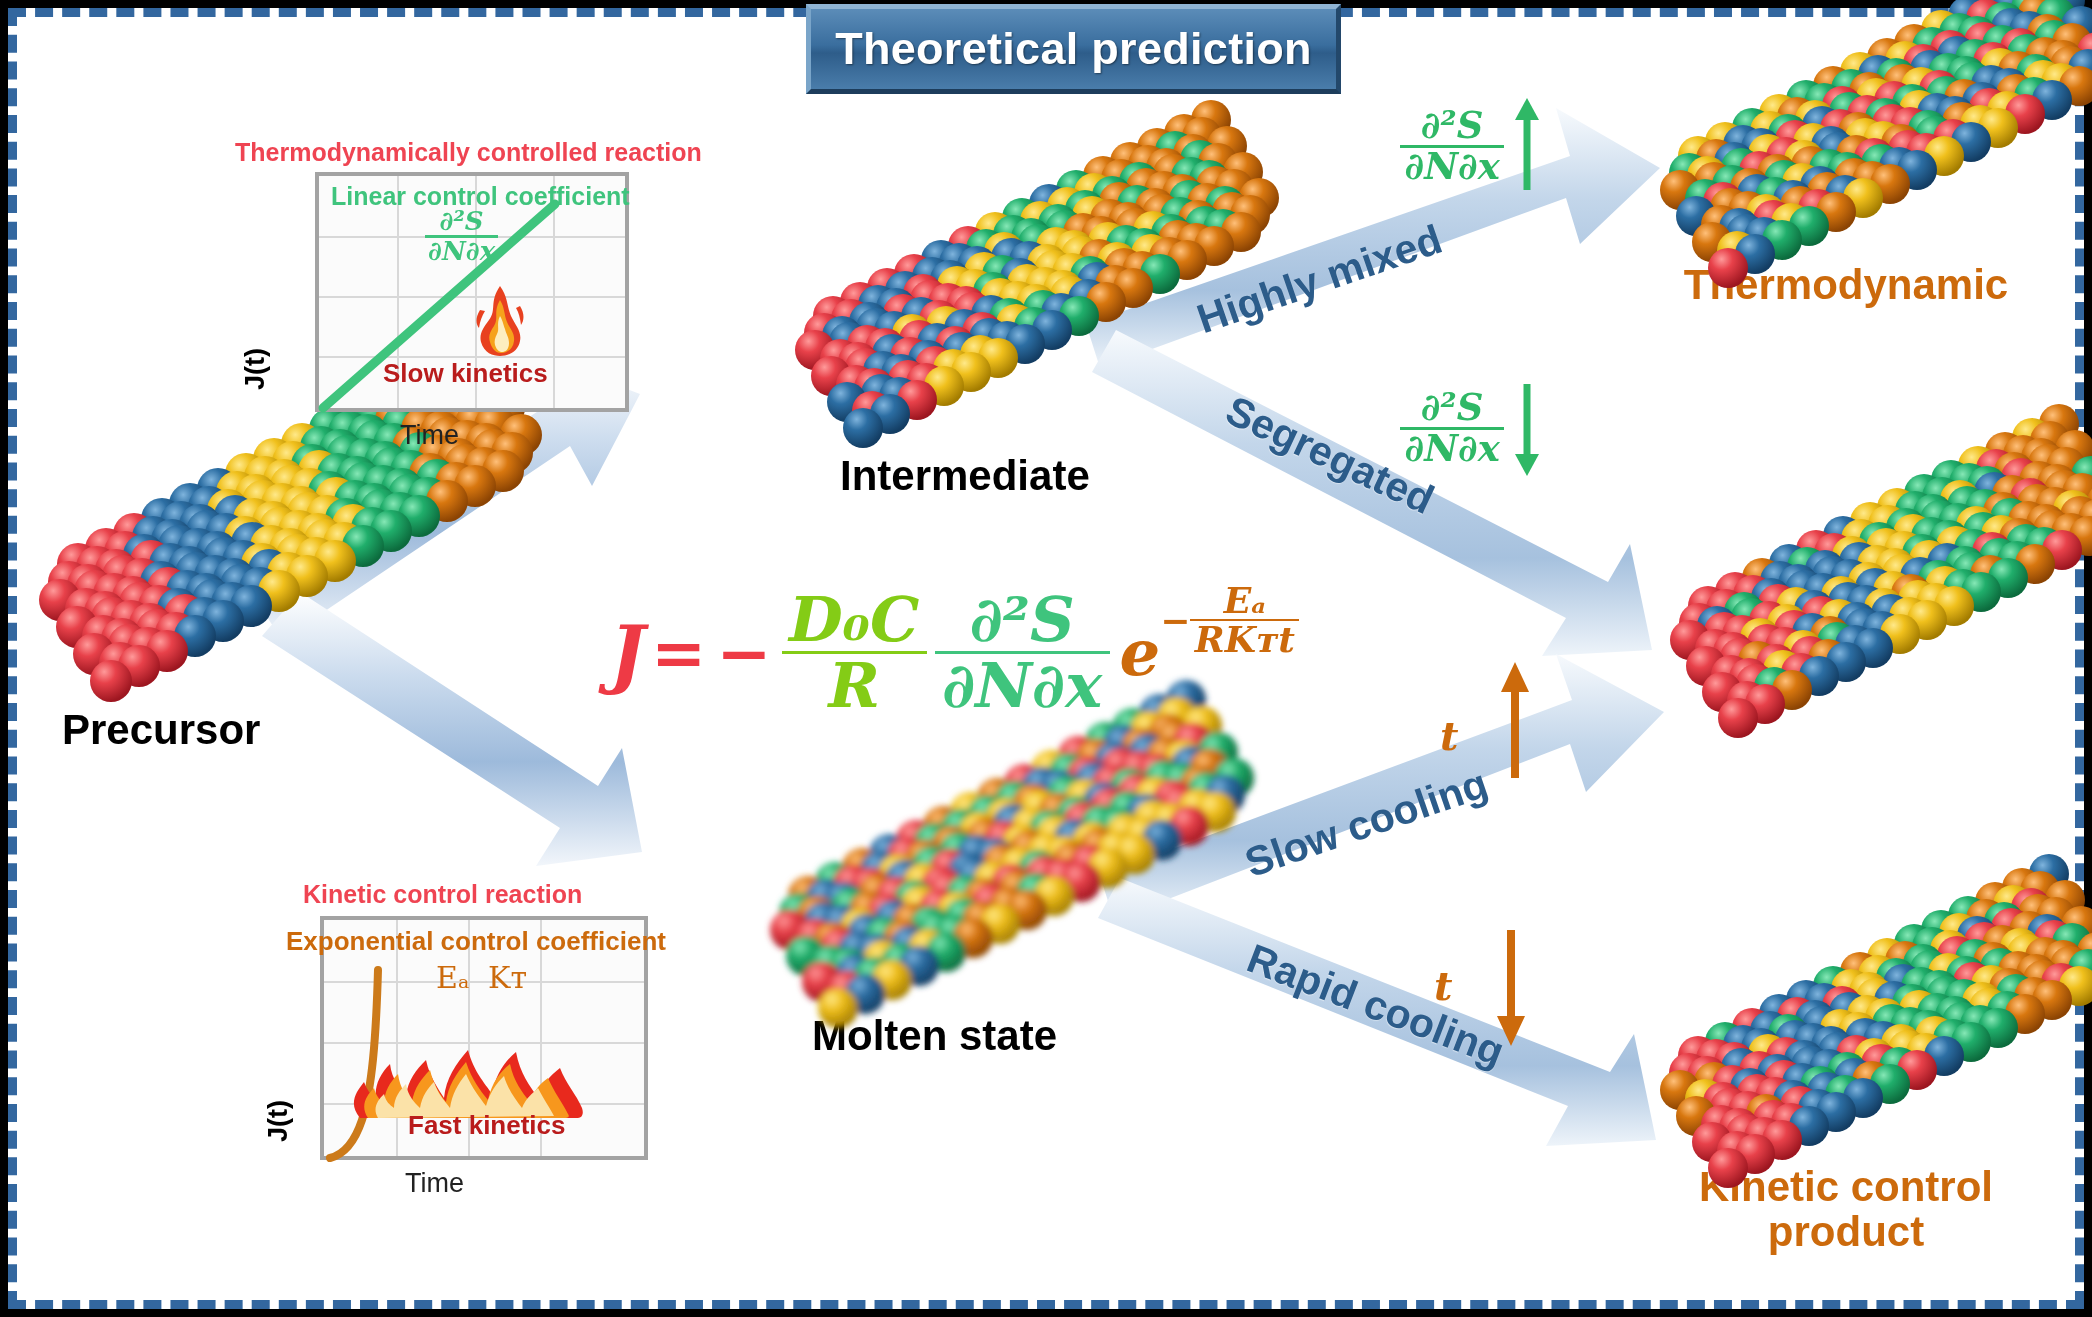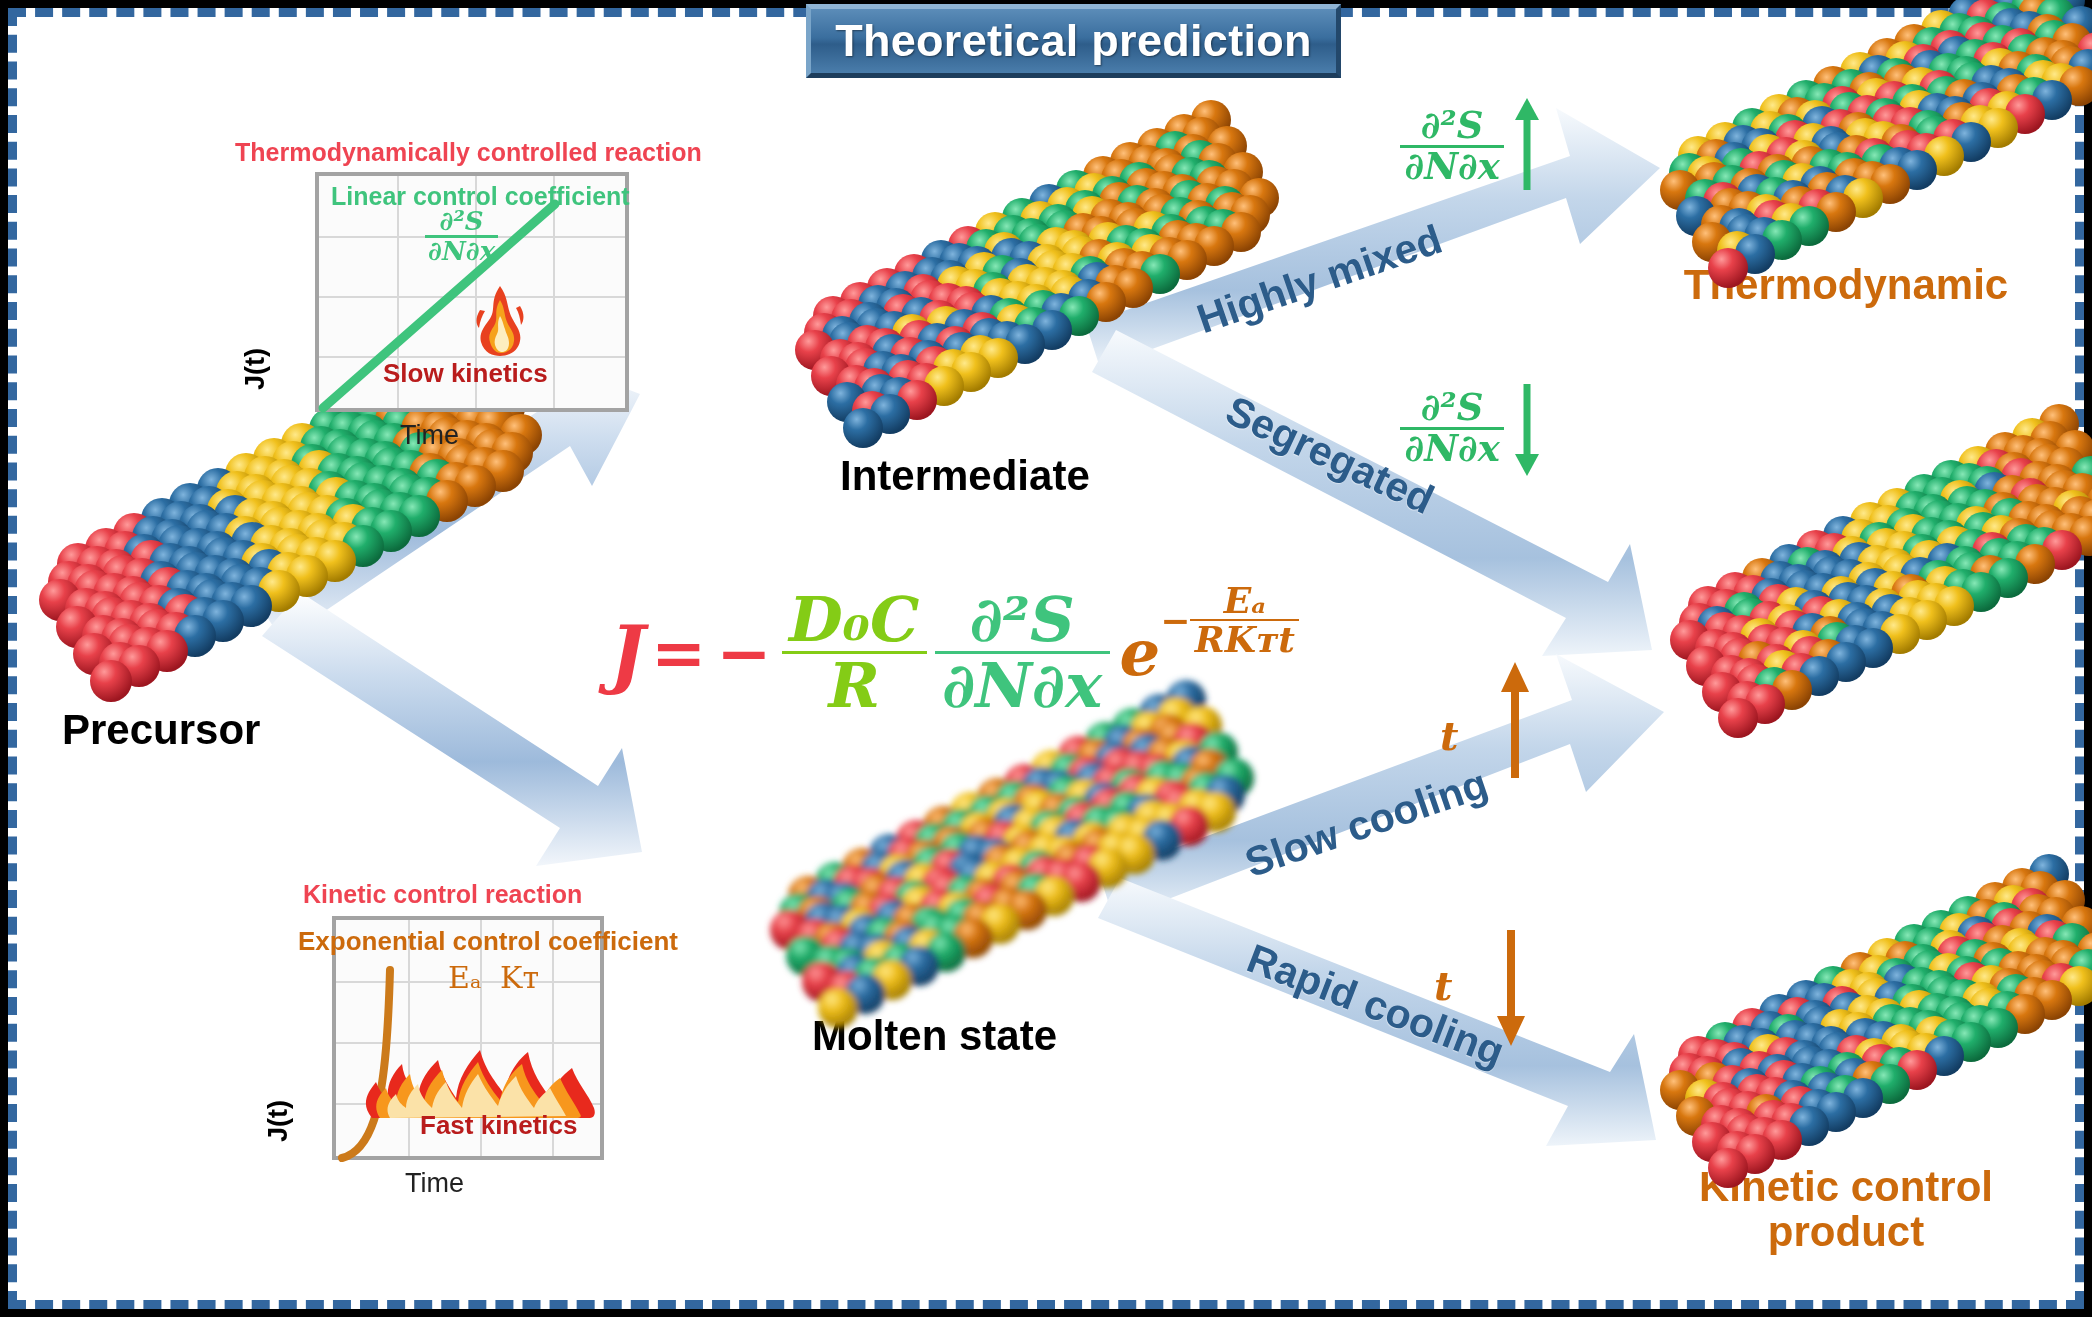--- a/index.html
+++ b/index.html
@@ -2,21 +2,21 @@
 <html><head>
 <meta charset="utf-8">
 <style>
   html,body{margin:0;padding:0;background:#000;}
   body{font-family:"Liberation Sans",sans-serif;}
   #page{position:relative;width:2092px;height:1317px;background:#000;overflow:hidden;}
   #frame{position:absolute;left:8px;top:8px;right:8px;bottom:8px;background:#ffffff;
          border:9px dashed #33679f;box-sizing:border-box;}
 
   
-  #title-banner{position:absolute;left:806px;top:4px;width:535px;height:74px;
+  #title-banner{position:absolute;left:806px;top:4px;width:535px;height:90px;
      background:linear-gradient(180deg,#5b8cb8 0%,#3a6e9e 45%,#2e5d8a 55%,#4a7dab 100%);
      border-top:5px solid #8fb4d4;border-left:5px solid #7aa5c9;
      border-right:5px solid #23486b;border-bottom:5px solid #1d3d5c;
      box-sizing:border-box;display:flex;align-items:center;justify-content:center;z-index:40;}
   #title-banner span{color:#fff;font-size:45px;font-weight:bold;letter-spacing:.3px;
      text-shadow:1px 1px 2px rgba(0,0,0,.45);}
 
   
   .lbl{position:absolute;white-space:nowrap;font-weight:bold;}
   .black-lbl{color:#000;font-size:42px;}
@@ -1302,21 +1302,21 @@
         <path d="M53 22 C58 30 57 37 54 41 C53 34 52 29 49 24 Z" fill="#e8411f"></path>
       </svg>
       <div class="kin-lbl" style="left:64px;top:182px;">Slow kinetics</div>
     </div>
     <div class="axis-x" style="left:170px;top:290px;">Time</div>
   </div>
 
   <div class="inset" style="left:255px;top:880px;width:420px;height:340px;z-index:20;">
     <div class="inset-title" style="left:48px;top:0px;">Kinetic control reaction</div>
     <div class="axis-y" style="left:8px;top:262px;">J(t)</div>
-    <div class="plotbox" style="left:40px;top:36px;width:272px;height:244px;">
+    <div class="plotbox" style="left:28px;top:36px;width:328px;height:244px;">
       <div class="grid-v" style="left:72px;"></div>
       <div class="grid-v" style="left:144px;"></div>
       <div class="grid-v" style="left:216px;"></div>
       <div class="grid-h" style="top:61px;"></div>
       <div class="grid-h" style="top:122px;"></div>
       <div class="grid-h" style="top:183px;"></div>
       <svg style="position:absolute;left:0;top:0;" width="284" height="240">
         <path d="M6 238 C14 236 28 230 38 200 C48 168 52 120 54 50" fill="none" stroke="#cc7a1a" stroke-width="8" stroke-linecap="round"></path>
       </svg>
       <div class="coef-orange" style="left:-38px;top:6px;">Exponential control coefficient</div>

